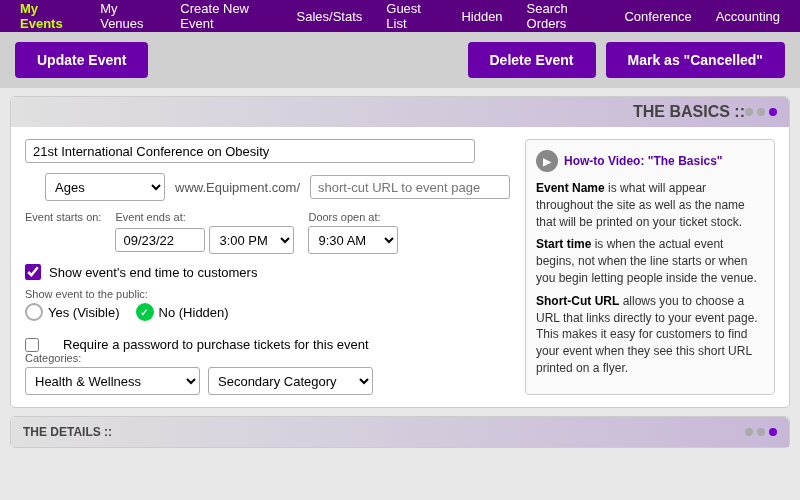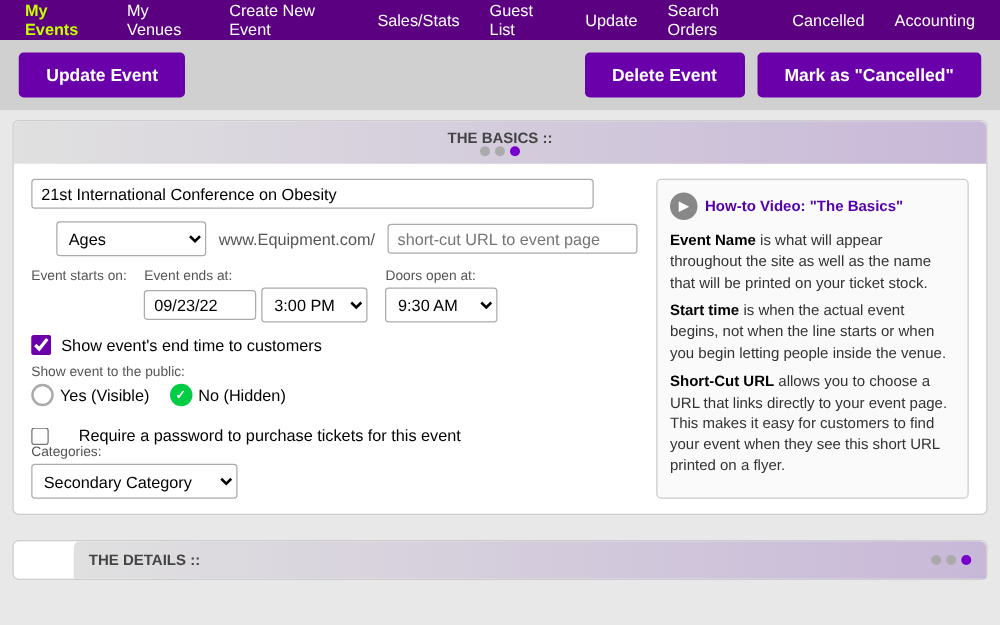--- a/index.html
+++ b/index.html
@@ -47,28 +47,27 @@
     
     .section-card {
       background: #fff;
       border: 1px solid #ccc;
       border-radius: 5px;
       margin: 8px 10px;
     }
     .section-header {
       background: linear-gradient(to right, #e0e0e0, #c8b8d8);
       padding: 6px 12px;
-      font-size: 12px;
+      font-size: 16px;
       font-weight: bold;
       color: #444;
       border-radius: 5px 5px 0 0;
       display: flex;
       align-items: center;
       justify-content: flex-end;
-      flex-direction: column;
     }
     .section-dots {
       display: flex; gap: 4px;
     }
     .dot {
       width: 8px; height: 8px; border-radius: 50%; background: #aaa;
     }
     .dot.purple { background: #7700cc; }
     .section-body {
       padding: 12px 14px;
@@ -164,23 +163,23 @@
   </style>
 </head>
 <body>
 
 <nav class="nav-bar">
   <a class="nav-item active">My Events</a>
   <a class="nav-item">My Venues</a>
   <a class="nav-item">Create New Event</a>
   <a class="nav-item">Sales/Stats</a>
   <a class="nav-item">Guest List</a>
-  <a class="nav-item">Update</a>
+  <a class="nav-item">Hidden</a>
   <a class="nav-item">Search Orders</a>
-  <a class="nav-item">Cancelled</a>
+  <a class="nav-item">Conference</a>
   <a class="nav-item">Accounting</a>
 </nav>
 
 <div class="action-bar">
   <button class="btn-purple">Update Event</button>
   <div class="btn-spacer"></div>
   <button class="btn-purple">Delete Event</button>
   <button class="btn-purple">Mark as "Cancelled"</button>
 </div>
 
@@ -255,20 +254,26 @@
         </div>
 
         <div class="password-row">
           <input type="checkbox" style="">
           <span>Require a password to purchase tickets for this event</span>
         </div>
 
         <div class="form-group">
           <span class="label-sm">Categories:</span>
           <div class="categories-row">
+            <select class="cat-select">
+              <option>Health &amp; Wellness</option>
+              <option>Arts</option>
+              <option>Music</option>
+              <option>Sports</option>
+            </select>
             <select class="cat-select2">
               <option>Secondary Category</option>
               <option>Fitness</option>
               <option>Nutrition</option>
               <option>Mental Health</option>
             </select>
           </div>
         </div>
       </div>
 
@@ -287,21 +292,21 @@
         </p>
         <p>
           <strong>Short-Cut URL</strong>
           <span>allows you to choose a URL that links directly to your event page. This makes it easy for customers to find your event when they see this short URL printed on a flyer.</span>
         </p>
       </div>
     </div>
   </div>
 </div>
 
-<div class="section-card" style="margin-top:20px;padding-left:48px;">
+<div class="section-card" style="margin-top:8px;">
   <div class="bottom-section-header">
     <span>THE DETAILS ::</span>
     <div class="section-dots">
       <div class="dot"></div>
       <div class="dot"></div>
       <div class="dot purple"></div>
     </div>
   </div>
 </div>
 

